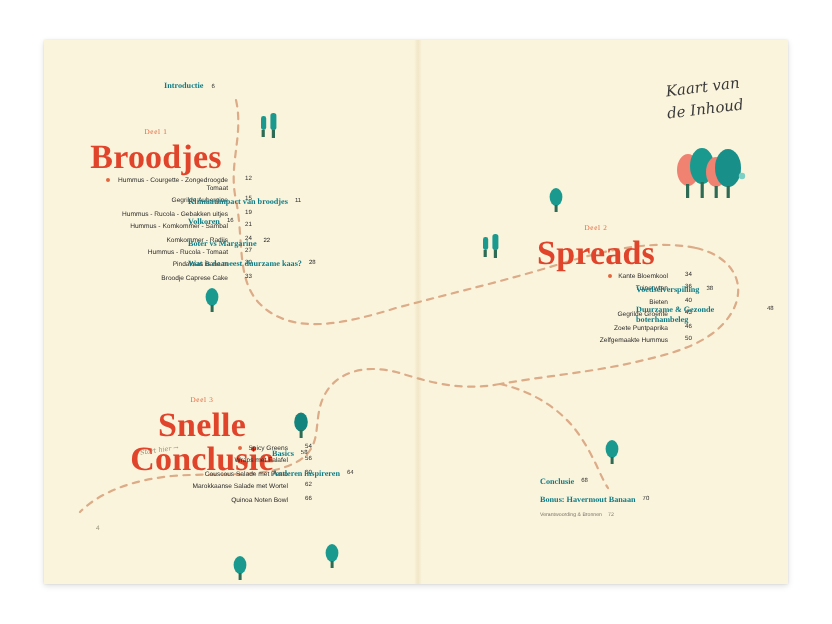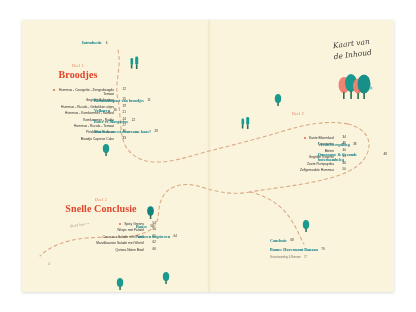--- a/index.html
+++ b/index.html
@@ -54,21 +54,21 @@
     color: #e2673f;
     font-size: 3.6px;
     letter-spacing: 0.35px;
     text-align: center;
     margin-bottom: 1.5px;
     font-family: "Liberation Serif", serif;
   }
   .section-title {
     color: #e0452c;
     font-family: "Liberation Serif", serif;
-    font-size: 10px;
+    font-size: 17px;
     font-weight: bold;
     text-align: center;
     line-height: 1;
     letter-spacing: 0.1px;
   }
 
   
   .toc-list {
     list-style: none;
     margin: 0;
@@ -347,20 +347,21 @@
       <span class="pg">22</span>
     </li>
     <li class="teal-row">
       <span class="lbl">Wat is de meest duurzame kaas?</span>
       <span class="pg">28</span>
     </li>
   </ul>
 
   <div class="blk" id="spreads-head">
     <div class="deel">Deel 2</div>
+    <div class="section-title">Spreads</div>
   </div>
 
   <ul class="blk toc-list" id="spreads-list">
     <li class="toc-row">
       <span class="bullet"></span>
       <span class="lbl">Kante Bloemkool</span>
       <span class="pg">34</span>
     </li>
     <li class="toc-row">
       <span class="lbl">Tuinerwten</span>

